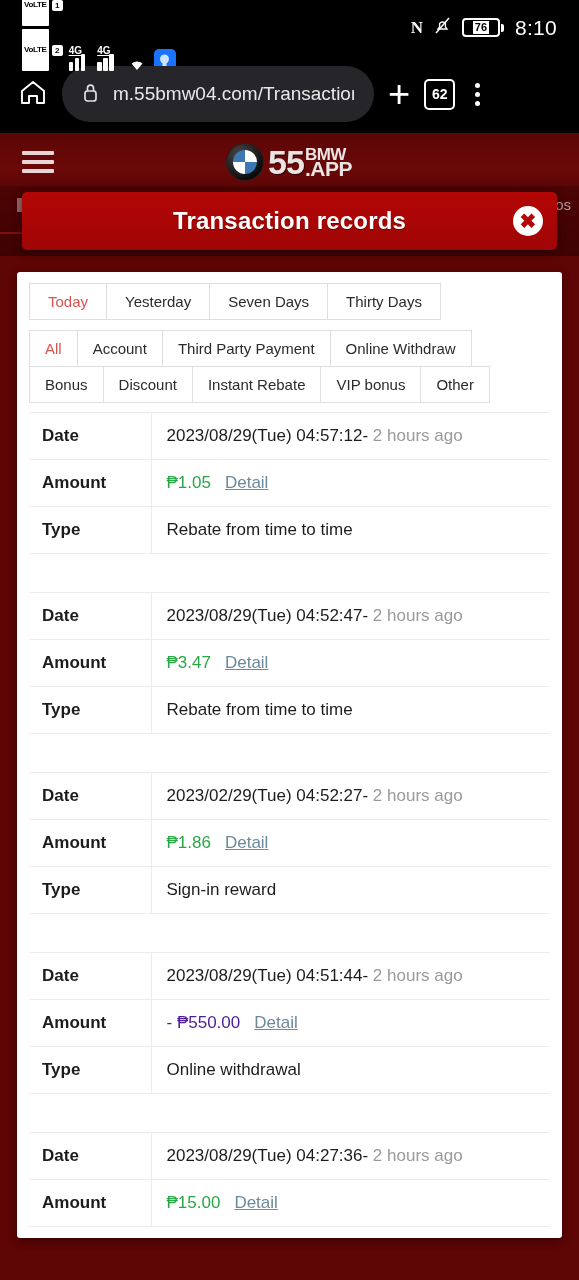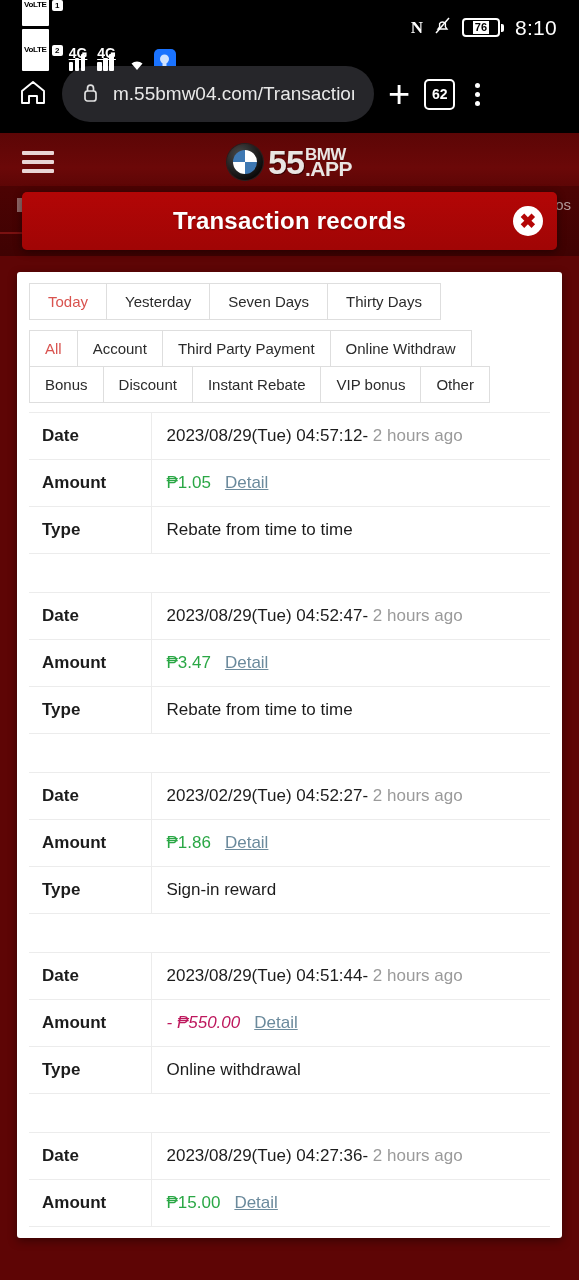--- a/index.html
+++ b/index.html
@@ -25,21 +25,21 @@
     line-height:10px;
   }
   .volte-num {
     font-size:8px; font-weight:bold; background:#fff; color:#000;
     width:11px; height:11px; line-height:11px; text-align:center; border-radius:2px;
   }
   .sig { display:flex; align-items:flex-end; gap:1.5px; position:relative; padding-top:8px;}
   .sig i { display:block; width:4.5px; background:#fff; border-radius:1px; }
   .sig i:nth-child(1){height:5px;} .sig i:nth-child(2){height:9px;}
   .sig i:nth-child(3){height:13px;} .sig i:nth-child(4){height:17px;}
-  .sig .g { position:absolute; top:-1px; left:0; font-size:14px; font-weight:bold;text-decoration:underline; }
+  .sig .g { position:absolute; top:-1px; left:0; font-size:10px; font-weight:bold;text-decoration:underline; }
   .wifi { position:relative; width:22px; height:17px; }
   .wifi svg { position:absolute; bottom:0; left:0; }
   .bulb {
     width:22px; height:22px; background:#1a73ff; border-radius:5px;
     display:flex; align-items:center; justify-content:center;
   }
   .sb-right { display:flex; align-items:center; gap:11px; }
   .nfc { font-size:17px; font-weight:bold; font-family:"Liberation Serif",serif; }
   .battery { display:flex; align-items:center; }
   .batt-body {
@@ -153,21 +153,21 @@
   .rec tr { border-bottom:1px solid #ececec; }
   .rec tr:first-child { border-top:1px solid #ececec; }
   .rec td { padding:13px 0; font-size:17px; color:#1c1c1c; vertical-align:middle; }
   .rec td.lbl {
     width:122px; font-weight:bold; padding-left:13px;
     border-right:1px solid #ececec;
   }
   .rec td.val { padding-left:15px; }
   .ago { color:#9a9a9a; }
   .amt-pos { color:#2aa745; }
-  .amt-neg { color:#be185d;font-style:italic; }
+  .amt-neg { color:#4c1d95; }
   .detail { color:#6b8a9c; margin-left:14px; }
 </style>
 </head>
 <body>
 
 <div class="phone">
 
   <div class="statusbar">
     <div class="sb-left">
       <div class="volte-stack">

